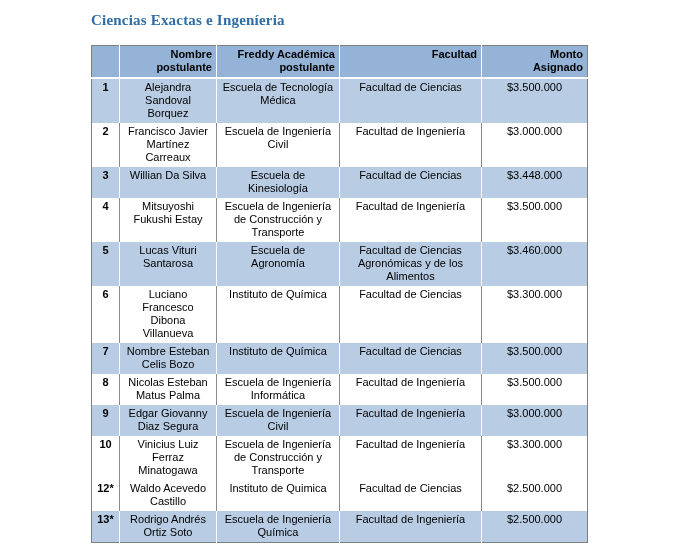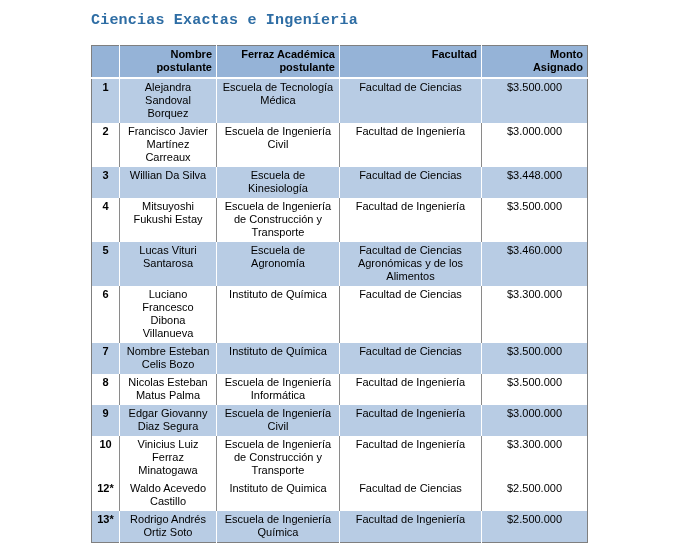--- a/index.html
+++ b/index.html
@@ -12,21 +12,21 @@
   html,body{margin:0;padding:0;}
   body{
     width:679px;height:559px;
     background:#ffffff;
     font-family:"Liberation Sans", sans-serif;
     color:#000;
     overflow:hidden;
   }
   .page{padding-top:10px;}
   h1.doc-title{
-    font-family:Liberation Mono, monospace;
+    font-family:Liberation Serif, serif;
     font-size:15px;
     font-weight:bold;
     color:var(--title);
     margin:2px 0 16px 91px;
     letter-spacing:.2px;
   }
   table.grants{
     border-collapse:collapse;
     table-layout:fixed;
     margin-left:91px;
@@ -73,21 +73,21 @@
       <col style="width:97px">
       <col style="width:123px">
       <col style="width:142px">
       <col style="width:106px">
     </colgroup>
     <thead>
       <tr>
         <th></th>
         <th>Nombre
 postulante</th>
-        <th>Ferraz Académica
+        <th>Freddy Académica
 postulante</th>
         <th>Facultad</th>
         <th>Monto
 Asignado</th>
       </tr>
     </thead>
     <tbody id="tbody">
         <tr class="shaded">
     <td class="cell-num">1</td>
     <td class="cell-nombre">Alejandra

